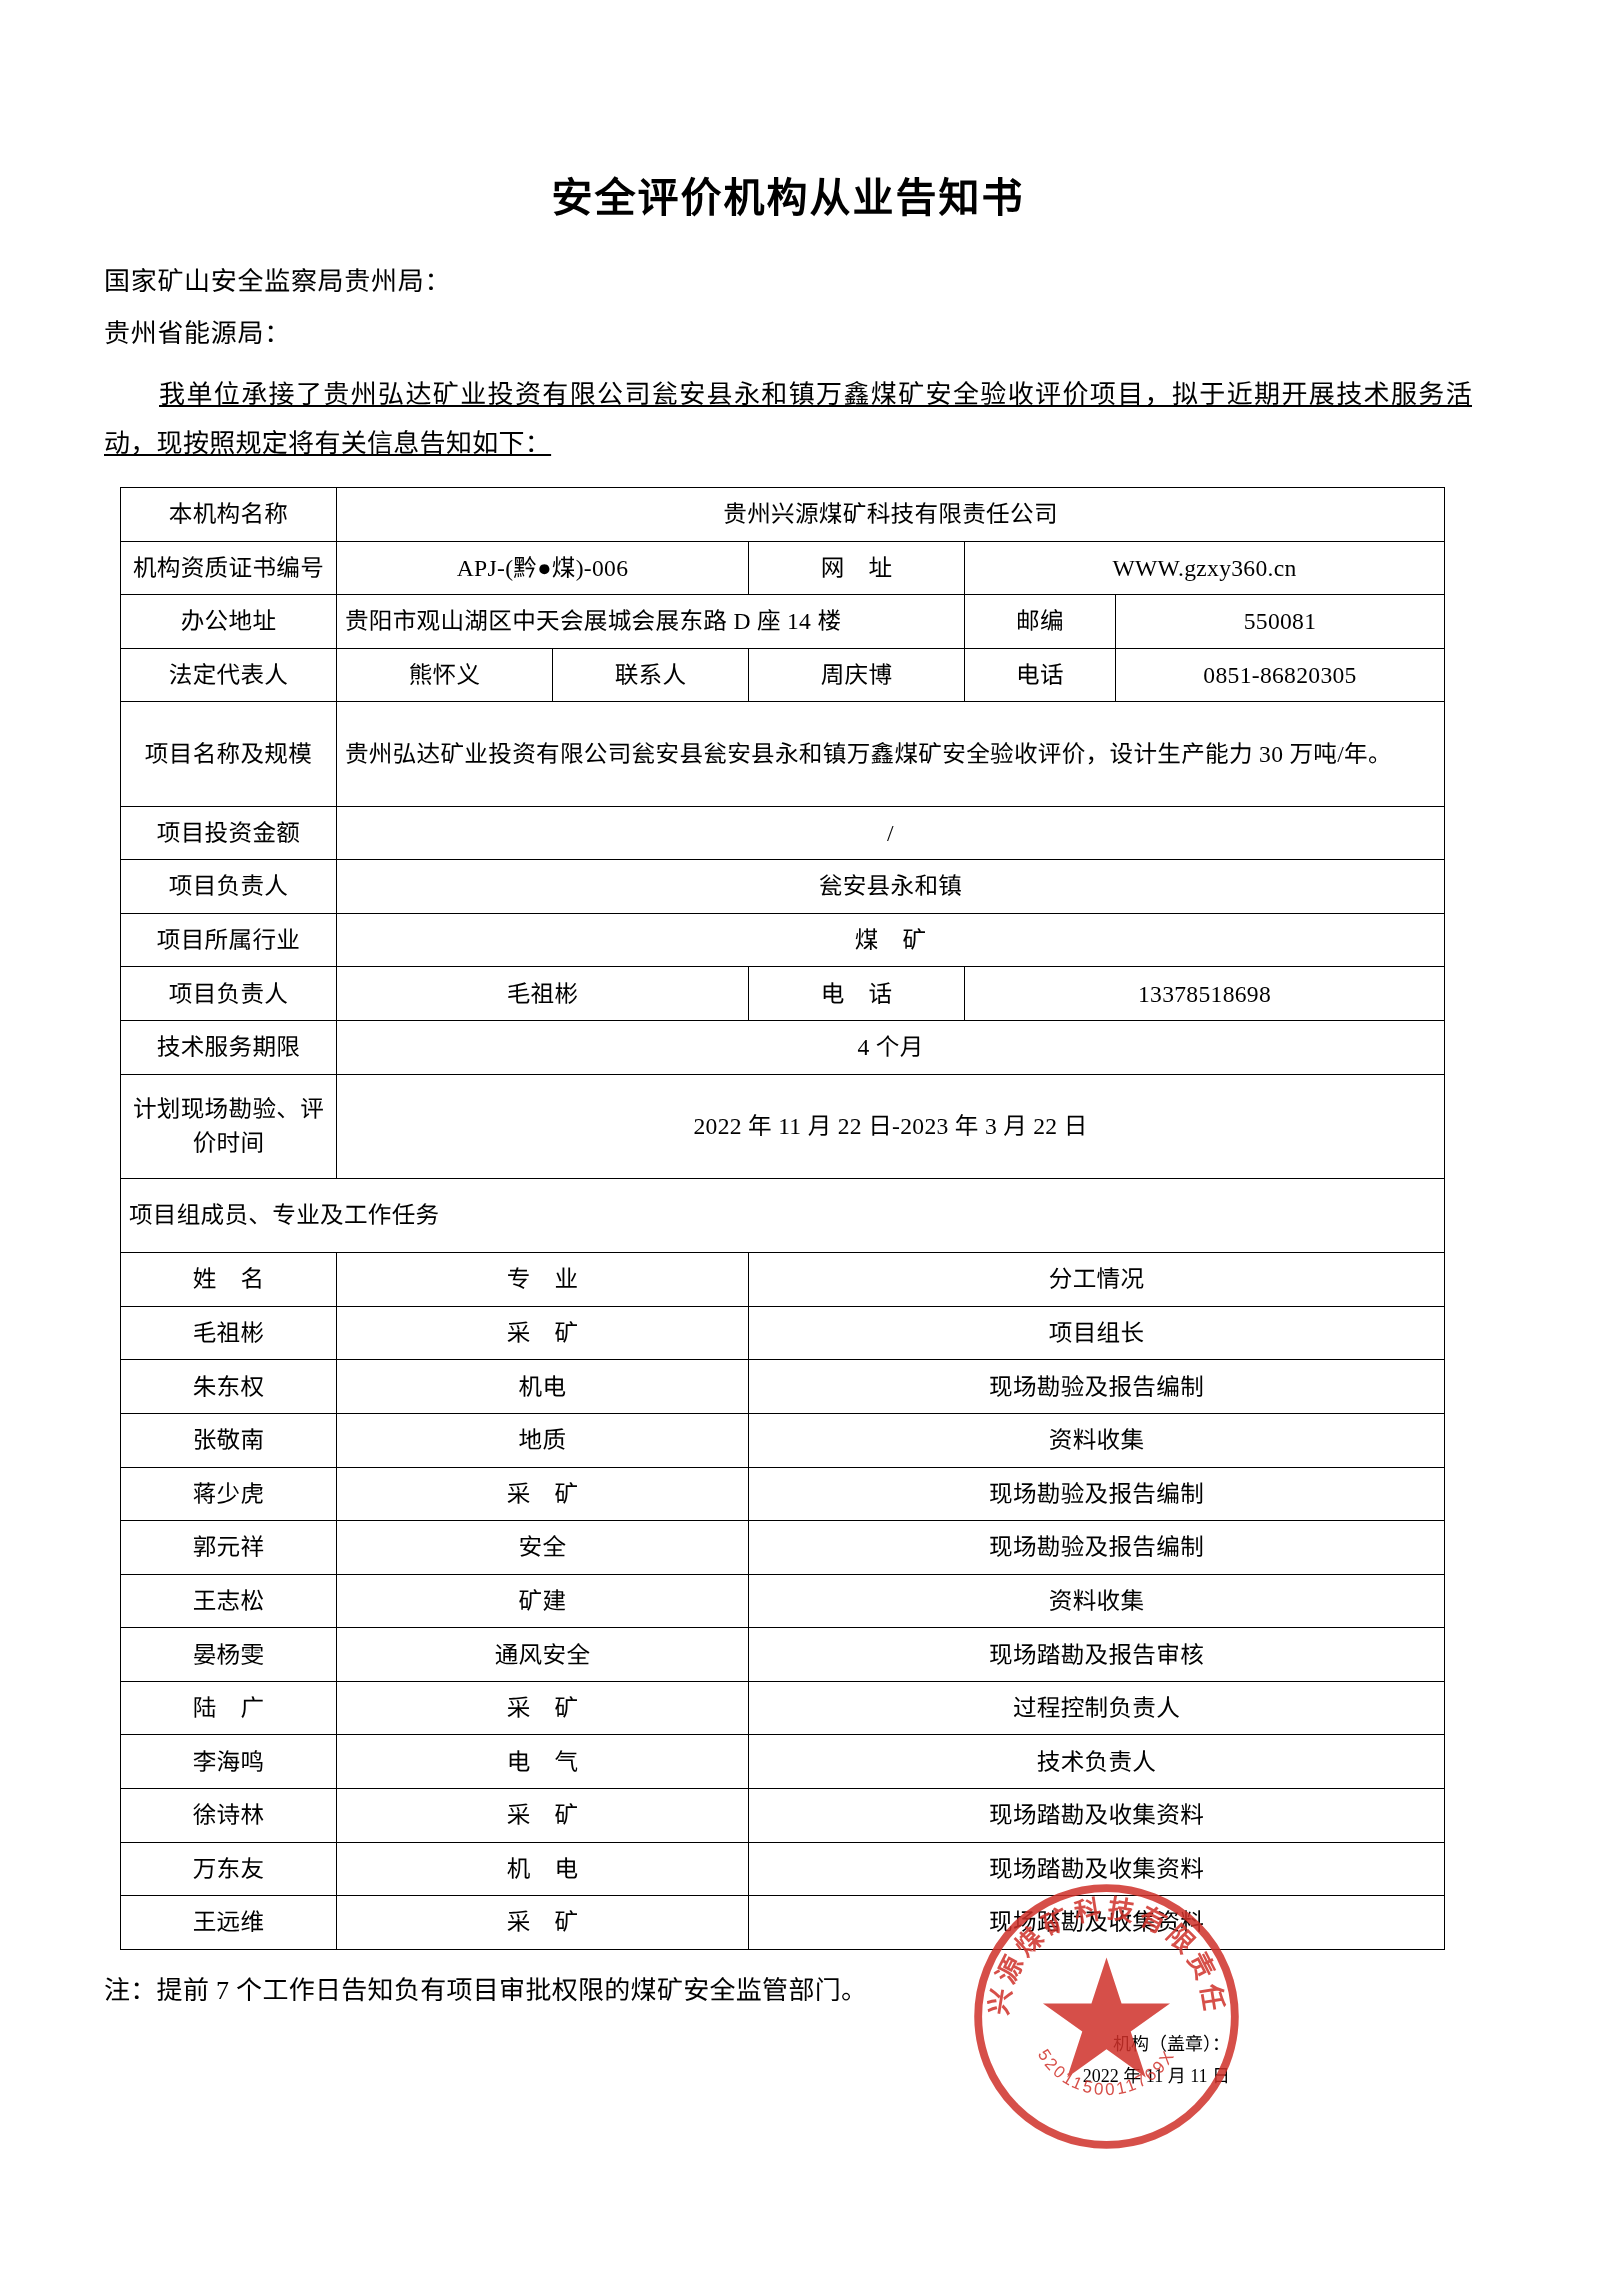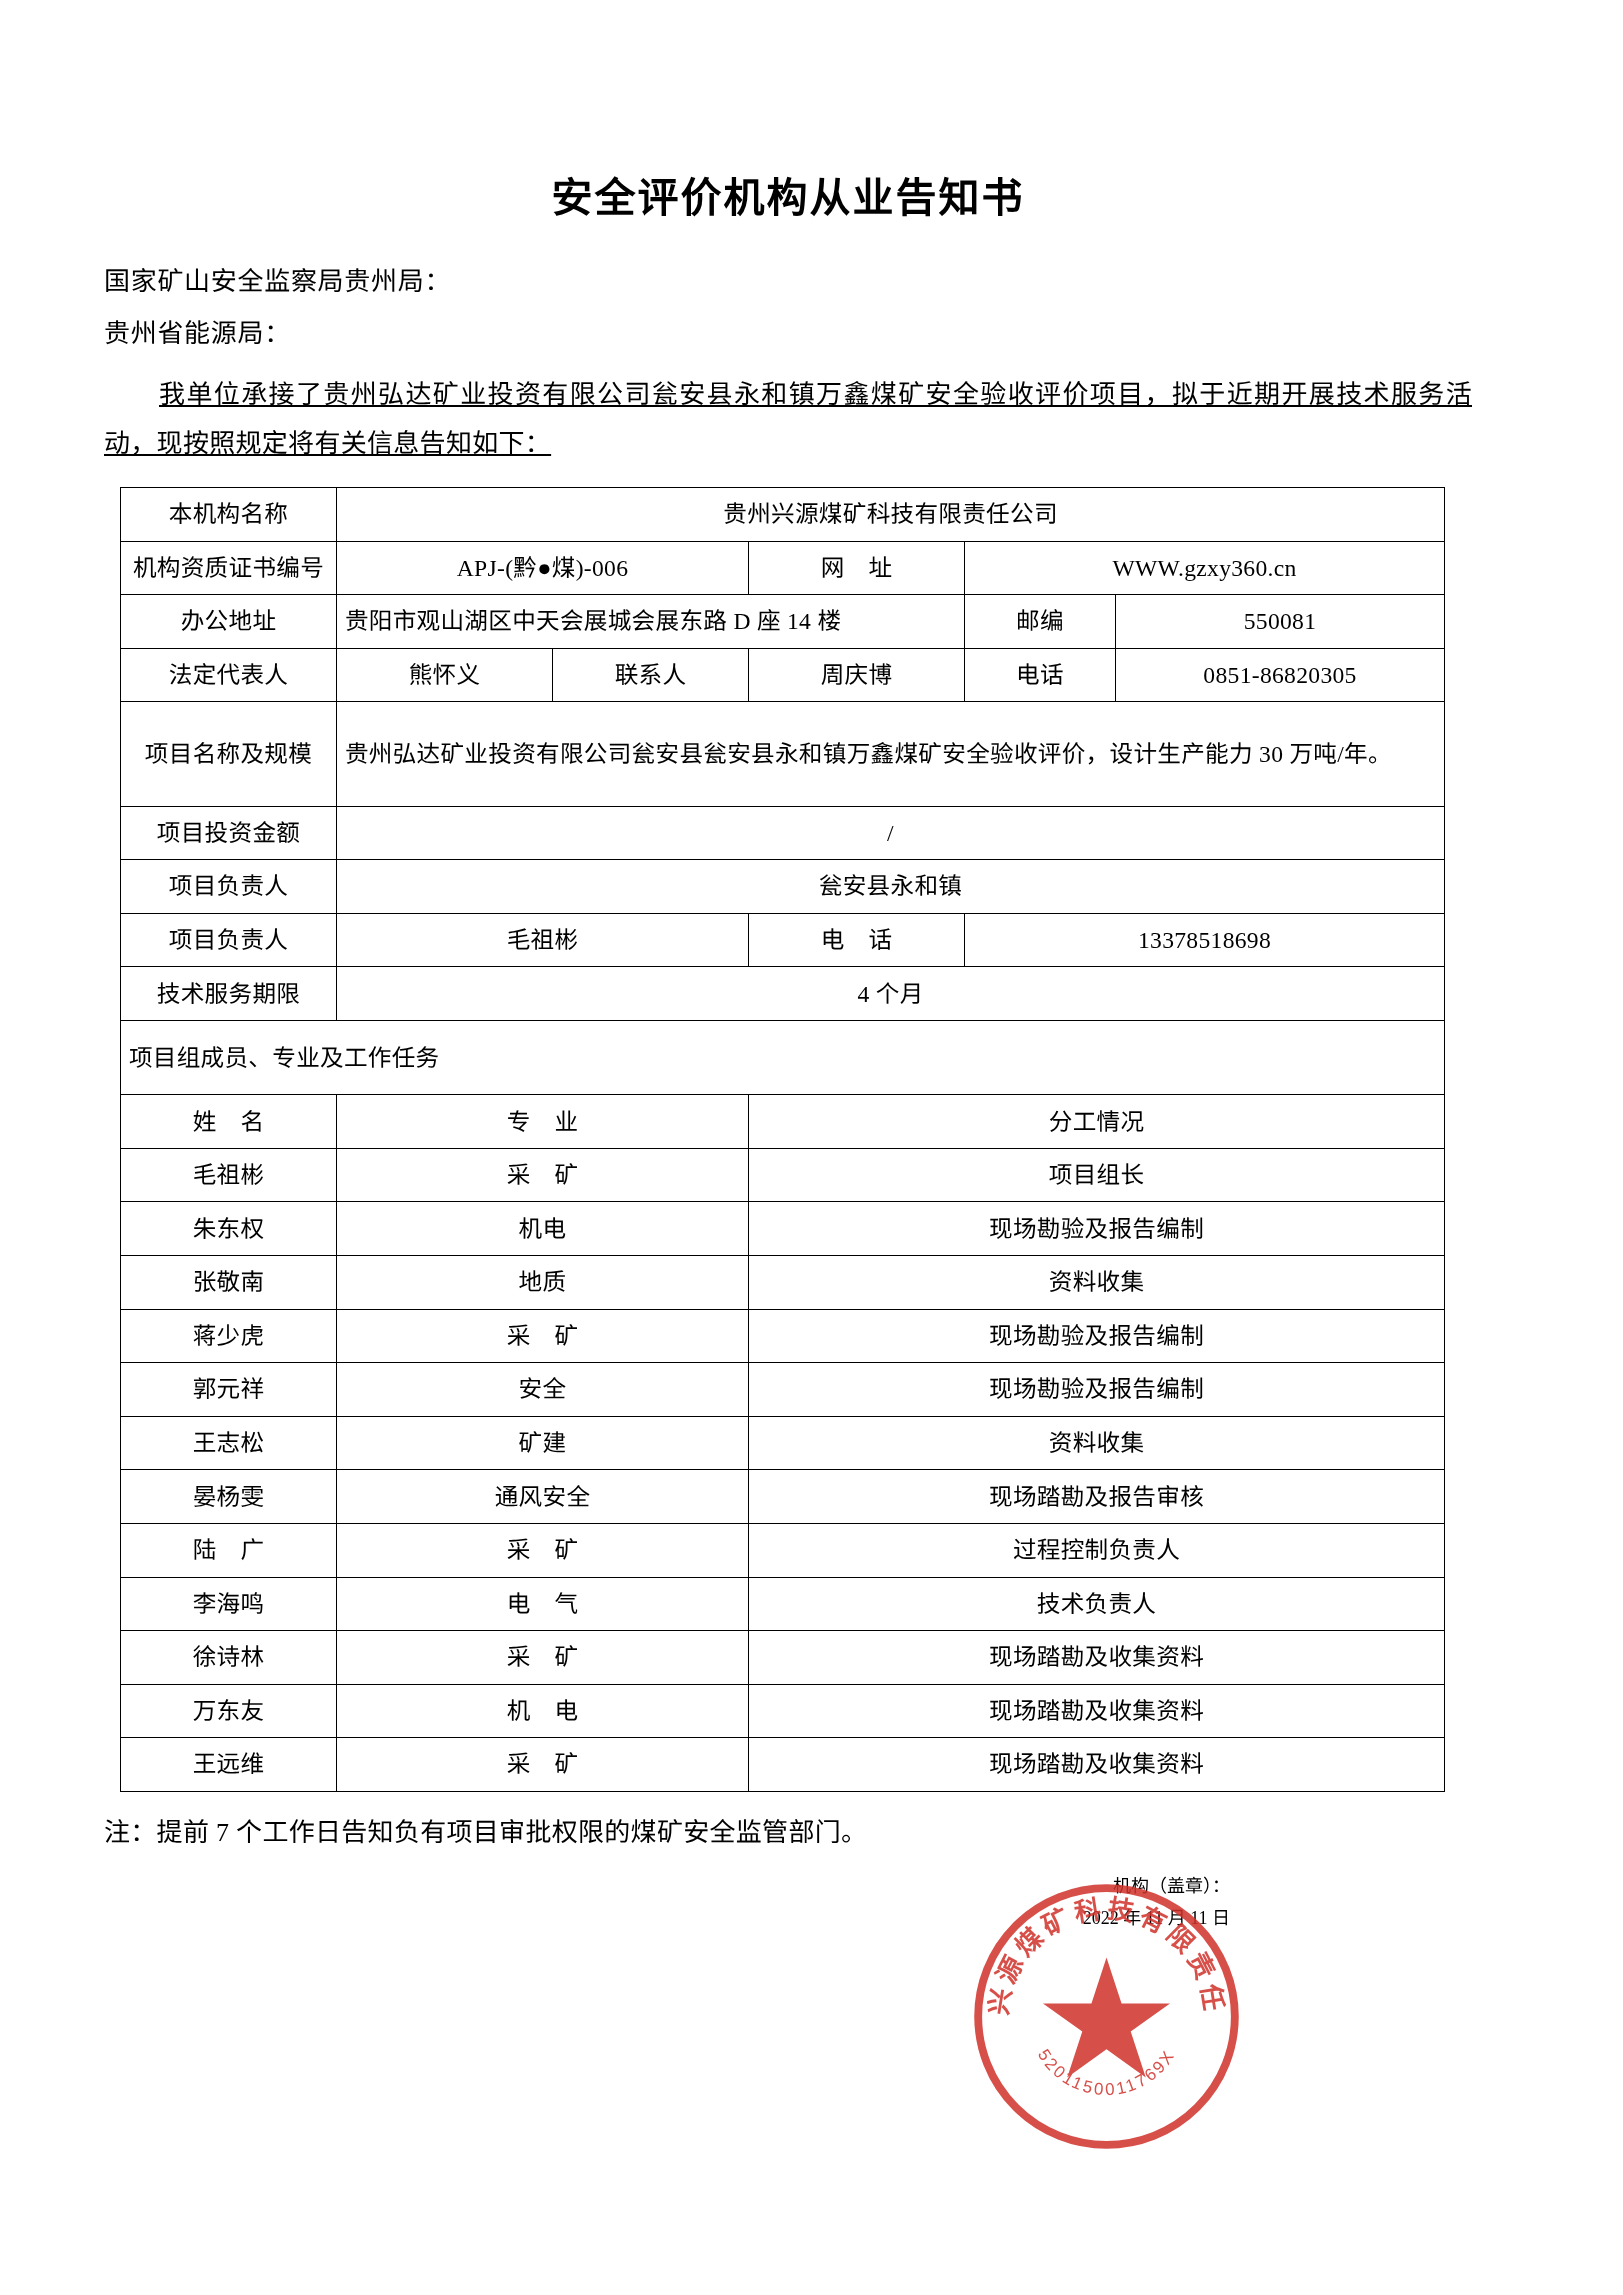--- a/index.html
+++ b/index.html
@@ -154,28 +154,36 @@
       </tr>
       <tr>
         <td class="label">项目投资金额</td>
         <td class="c" colspan="5">/</td>
       </tr>
       <tr>
         <td class="label">项目负责人</td>
         <td class="c" colspan="5">瓮安县永和镇</td>
       </tr>
       <tr>
+        <td class="label">项目所属行业</td>
+        <td class="c" colspan="5">煤　矿</td>
+      </tr>
+      <tr>
         <td class="label">项目负责人</td>
         <td class="c" colspan="2">毛祖彬</td>
         <td class="label">电　话</td>
         <td class="c" colspan="2">13378518698</td>
       </tr>
       <tr>
         <td class="label">技术服务期限</td>
         <td class="c" colspan="5">4 个月</td>
+      </tr>
+      <tr>
+        <td class="label twoline">计划现场勘验、评价时间</td>
+        <td class="c twoline" colspan="5">2022 年 11 月 22 日-2023 年 3 月 22 日</td>
       </tr>
       <tr>
         <td class="group-header" colspan="6">项目组成员、专业及工作任务</td>
       </tr>
       <tr>
         <td class="c">姓　名</td>
         <td class="c" colspan="2">专　业</td>
         <td class="c" colspan="3">分工情况</td>
       </tr>
 

